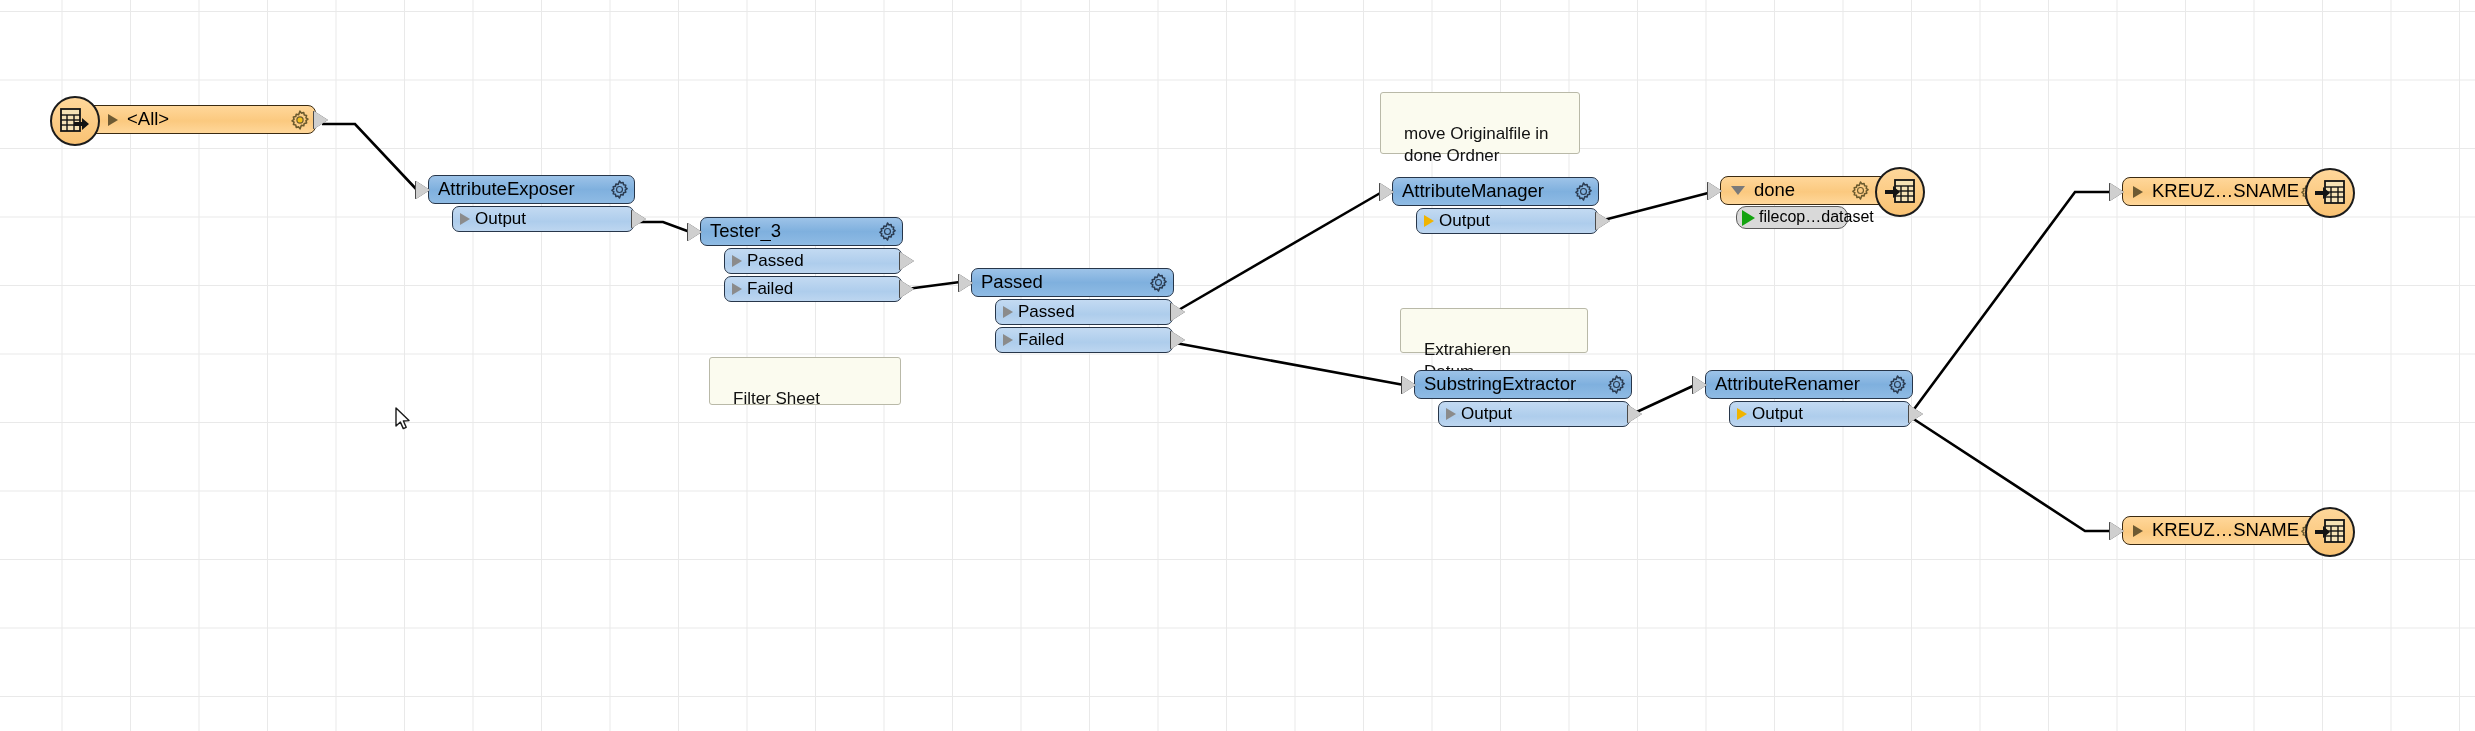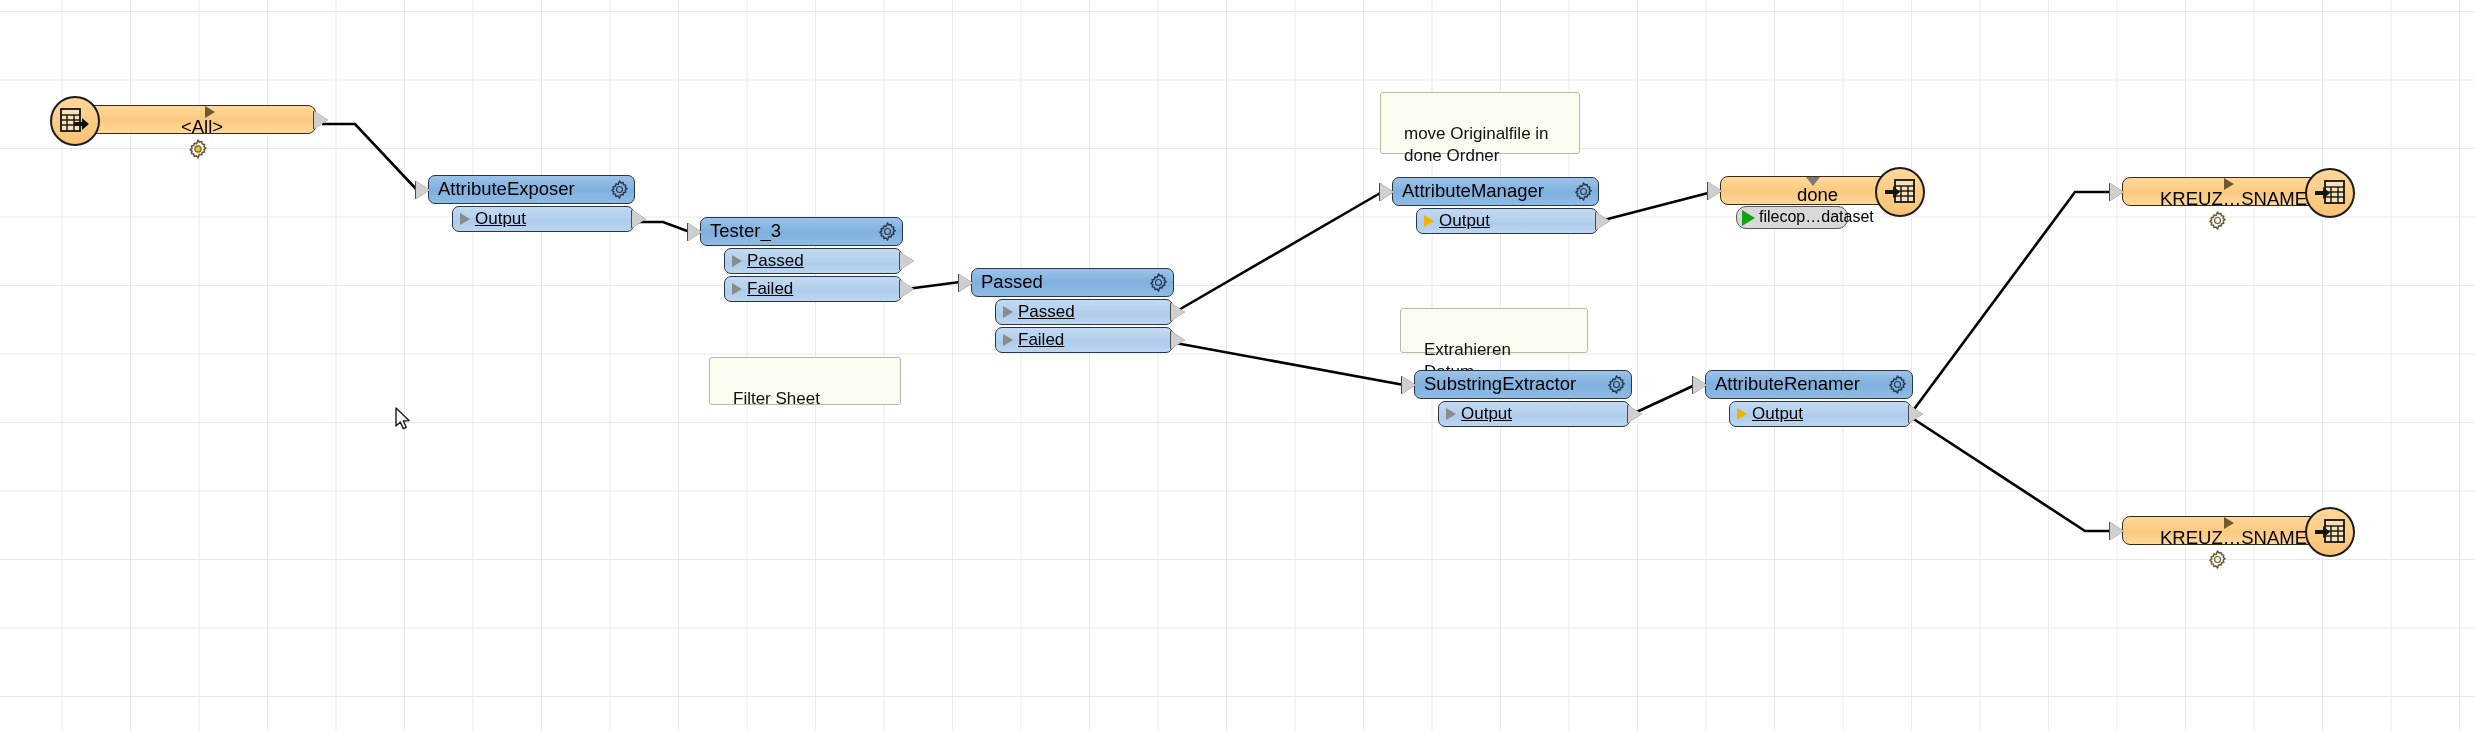--- a/index.html
+++ b/index.html
@@ -69,39 +69,37 @@
     margin-top: 2px;
     border: 1.4px solid #27364a;
     border-radius: 7px;
     background: linear-gradient(to bottom, #c3daf2 0%, #aecdec 60%, #bdd6f0 100%);
     display: flex;
     align-items: center;
     padding-left: 7px;
     font-size: 17px;
     color: #000;
     white-space: nowrap;
-    text-decoration: underline;
   }
   .port-row .plabel { line-height: 1; padding-bottom:1px; padding-left: 5px;}
 
   
   .rw-body {
     position: relative;
     box-sizing: border-box;
     height: 29px;
     border: 1.4px solid #3a2a12;
     border-radius: 8px;
     background: linear-gradient(to bottom, #ffd79a 0%, #fbc97f 55%, #ffd79a 100%);
     display: flex;
     align-items: center;
     padding: 0 4px 0 10px;
     font-size: 18.5px;
     color: #000;
     white-space: nowrap;
-    flex-direction: column;
   }
   .rw-body .rw-title { flex: 1 1 auto; line-height: 1; padding-bottom:1px; }
 
   .disc {
     position: absolute;
     width: 46px; height: 46px;
     border-radius: 50%;
     background: linear-gradient(to bottom, #ffd79a, #f9c273);
     border: 2.2px solid #1c1c1c;
     display: flex;

